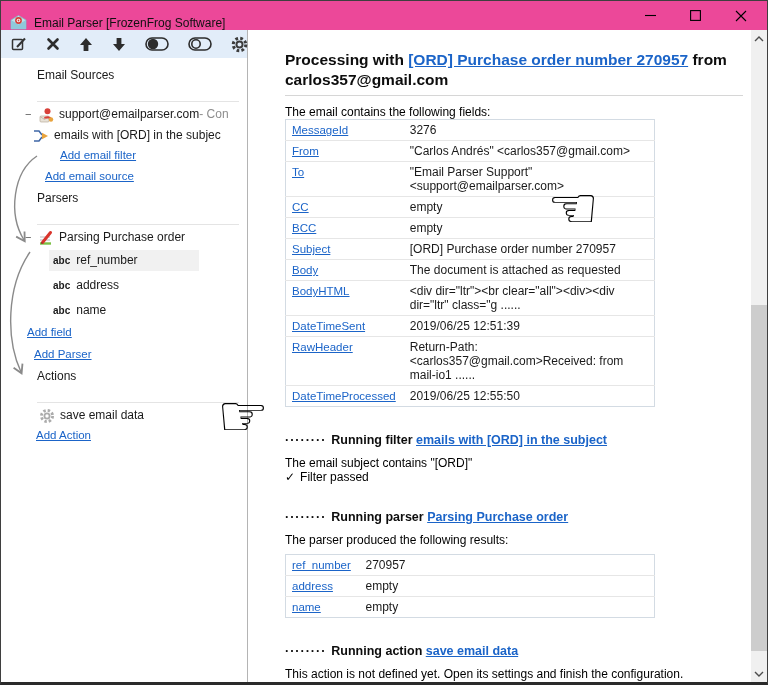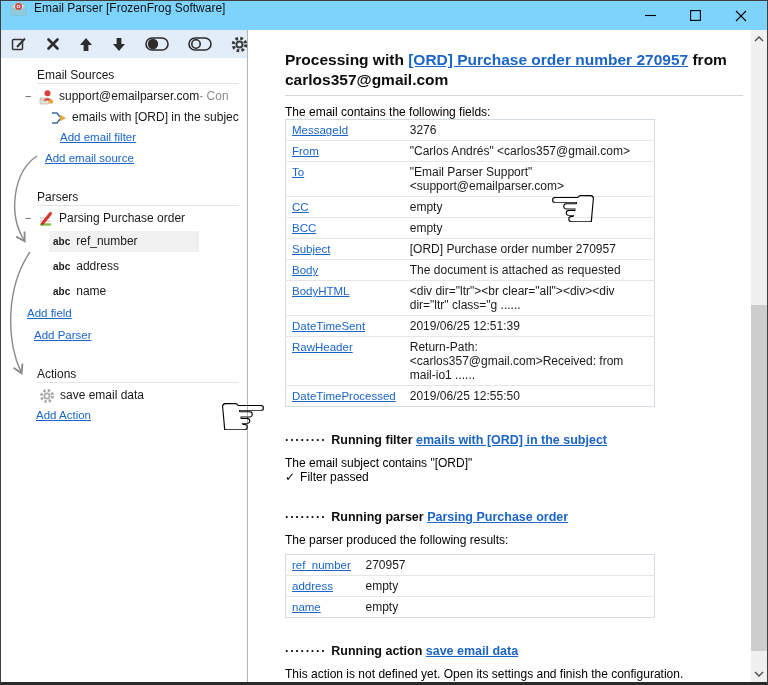--- a/index.html
+++ b/index.html
@@ -4,34 +4,34 @@
 <title>Email Parser</title>
 <style>
   * { box-sizing: border-box; margin: 0; padding: 0; }
   html,body { width:768px; height:685px; overflow:hidden; }
   body {
     font-family:"Liberation Sans","DejaVu Sans",sans-serif;
     background:#fff; position:relative;
     border:1px solid #3f3f3f; border-bottom:3px solid #2a2a2a;
   }
   
-  .titlebar { height:29px; display:flex; align-items:flex-start; background:#7dd3fc; }
+  .titlebar { height:29px; display:flex; align-items:flex-end; background:#ec4899; }
   .app-icon { width:17px; height:15px; margin:0 7px 0 9px; }
   .title-text { font-size:12px; color:#111; flex:1; }
   .win-btn { width:45px; height:29px; display:flex; align-items:center; justify-content:center; background:transparent; border:0; cursor:default; }
   .win-btn:last-child { margin-right:4px; }
   
   .app-body { display:flex; height:652px; }
   .left-panel { width:247px; border-right:1px solid #b4b4b4; display:flex; flex-direction:column; }
   .toolbar { height:28px; background:#e2edf9; display:flex; align-items:center; padding:0 10px; gap:19px; }
   .tool-btn { width:17px; height:17px; display:flex; align-items:center; justify-content:center; }
   .tool-btn.gear { margin-left:auto; }
   .tree { flex:1; position:relative; font-size:12px; color:#1a1a1a; padding-top:6px; overflow:hidden; }
-  .tree-header { margin:4px 8px 3px 36px; padding-bottom:1px; border-bottom:1px solid #e4e4e4; }
-  .tree-header.later { margin-top:26px; }
+  .tree-header { margin:4px 8px 3px 36px; padding-bottom:19px; border-bottom:1px solid #e4e4e4; }
+  .tree-header.later { margin-top:9px; }
   .trow { display:flex; align-items:center; white-space:nowrap; overflow:hidden; margin-top:4px; line-height:17px; }
   .minus { width:13px; color:#555; font-size:11px; flex:0 0 auto; }
   .t-icon { width:16px; height:16px; margin-right:5px; flex:0 0 auto; }
   .src-suffix { color:#8d8d8d; }
   .abc { font-weight:bold; font-size:10px; margin-right:6px; letter-spacing:0; }
   .field-row { margin-left:48px; padding:2px 4px; width:150px; }
   .field-row.selected { background:#f1f1f1; }
   .tree a, .content a { color:#1b64c8; text-decoration:underline; cursor:pointer; }
   .tree-link { display:block; font-size:11.5px; margin-top:5px; }
   .flow-arrows { position:absolute; left:0; top:44px; pointer-events:none; }
@@ -160,21 +160,21 @@
           <rect x="2" y="9" width="9" height="6" rx="1" fill="#e8e2d8" stroke="#b9ae9c" stroke-width="0.7"></rect>
           <path d="M2 9.5 L6.5 12.5 L11 9.5" fill="none" stroke="#b9ae9c" stroke-width="0.7"></path>
           <circle cx="9.5" cy="4.2" r="3" fill="#d8413a"></circle>
           <path d="M5.8 11.5 C5.8 8.6 13.2 8.6 13.2 11.5 Z" fill="#d8413a"></path>
           <circle cx="13" cy="12.5" r="2.2" fill="#e8a33d"></circle>
         </svg>
         <span>support@emailparser.com</span>
           <span class="src-suffix"> - Con</span>
       </div>
 
-      <div class="trow" style="padding-left:50px">
+      <div class="trow" style="padding-left:32px">
         <svg class="t-icon" viewBox="0 0 16 16">
           <path d="M1 3 H6 L9 7" fill="none" stroke="#3f67a6" stroke-width="1.5"></path>
           <path d="M1 13 H6 L9 9" fill="none" stroke="#3f67a6" stroke-width="1.5"></path>
           <path d="M15 8 L9 4.8 V11.2 Z" fill="#e8a33d"></path>
         </svg>
         <span>emails with [ORD] in the subjec</span>
       </div>
 
       <a class="tree-link" style="margin-left:59px">Add email filter</a>
       <a class="tree-link" style="margin-left:44px; margin-top:9px">Add email source</a>

